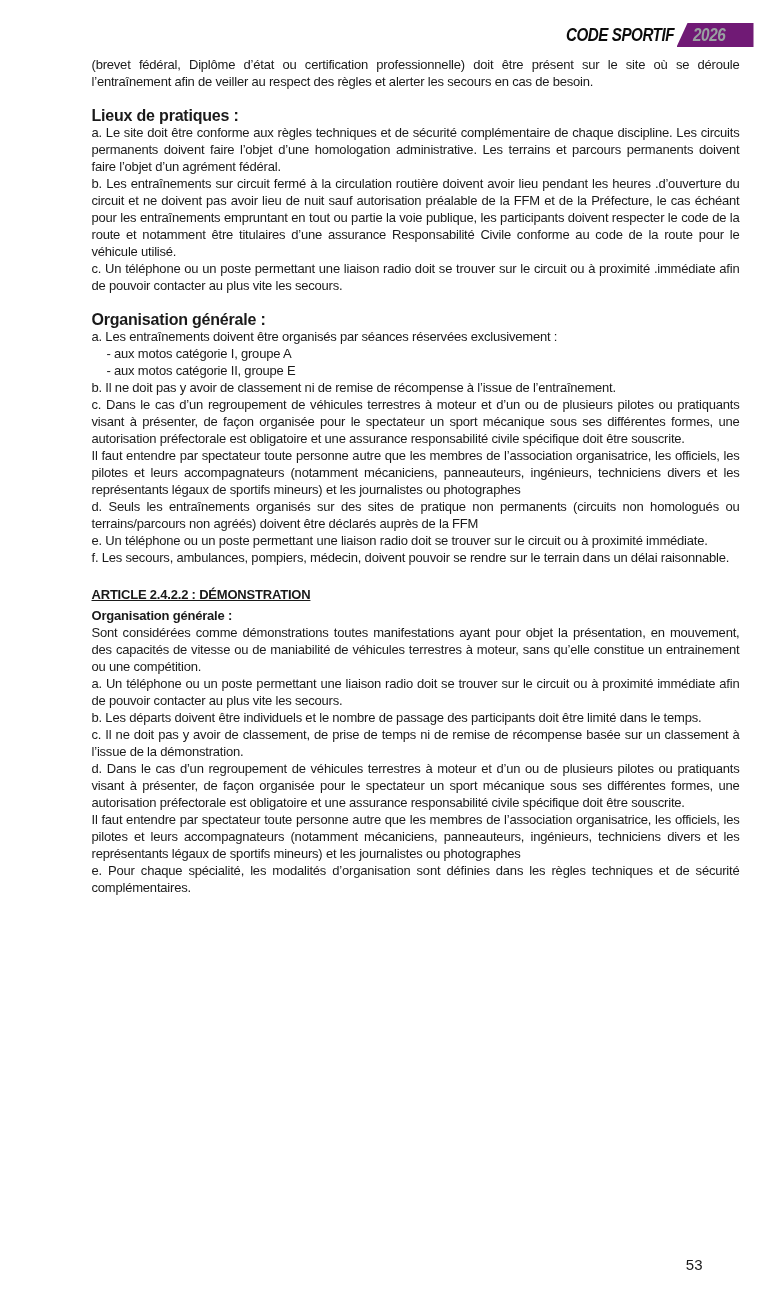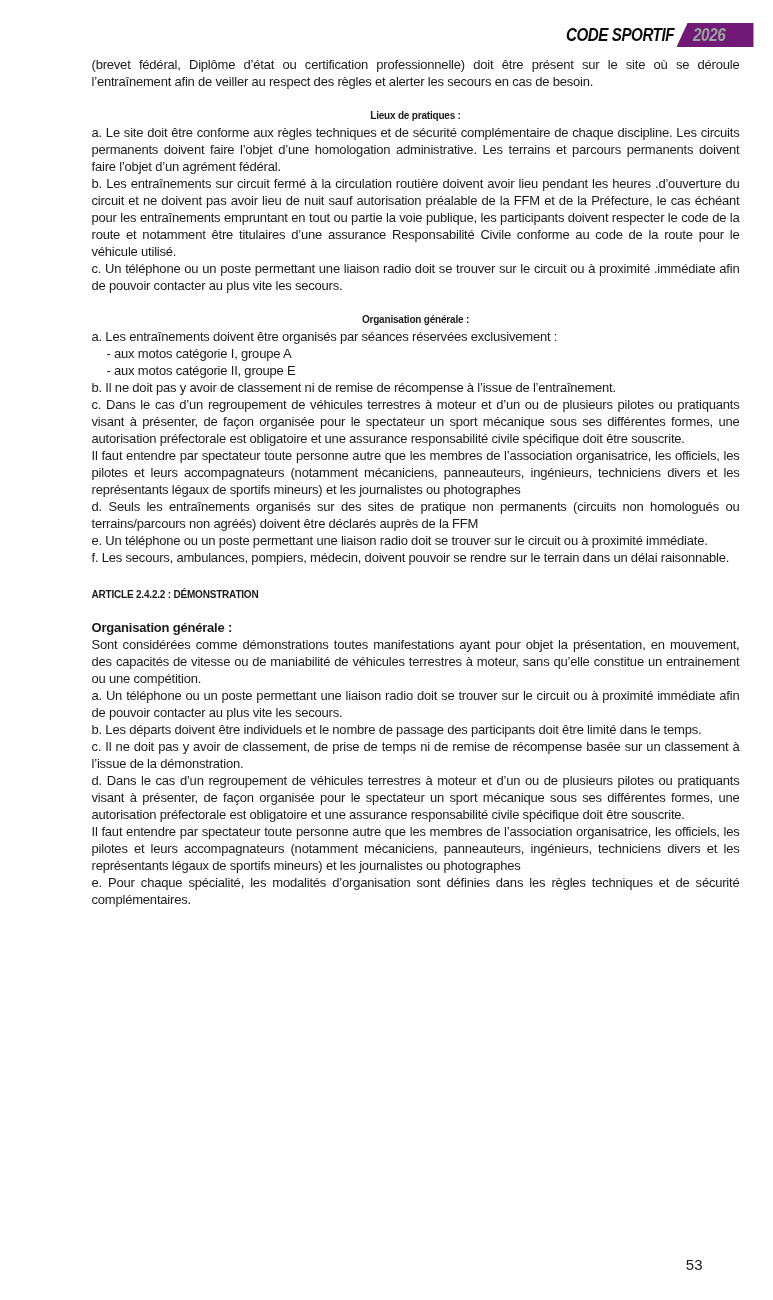--- a/index.html
+++ b/index.html
@@ -61,36 +61,37 @@
     left: 72px;
     top: 56px;
     width: 648px;
     font-size: 13px;
     line-height: 17px;
     letter-spacing: -0.2px;
     text-align: justify;
   }
   .para   { margin: 0; }
   .heading {
-    font-size: 10px;
+    font-size: 16px;
     font-weight: bold;
     margin: 17px 0 0 0;
-    text-align: center;
+    text-align: left;
   }
   .subheading {
     font-size: 13px;
     font-weight: bold;
     margin: 0;
     text-align: left;
   }
   .article-title {
-    font-size: 10px;
+    font-size: 13px;
     font-weight: bold;
-    margin: 20px 0 16px 0;
+    margin: 20px 0 4px 0;
     text-align: left;
+    text-decoration: underline;
   }
   .bullet {
     margin: 0;
     padding-left: 15px;
     text-align: left;
   }
 
   
   .page-number {
     position: absolute;

